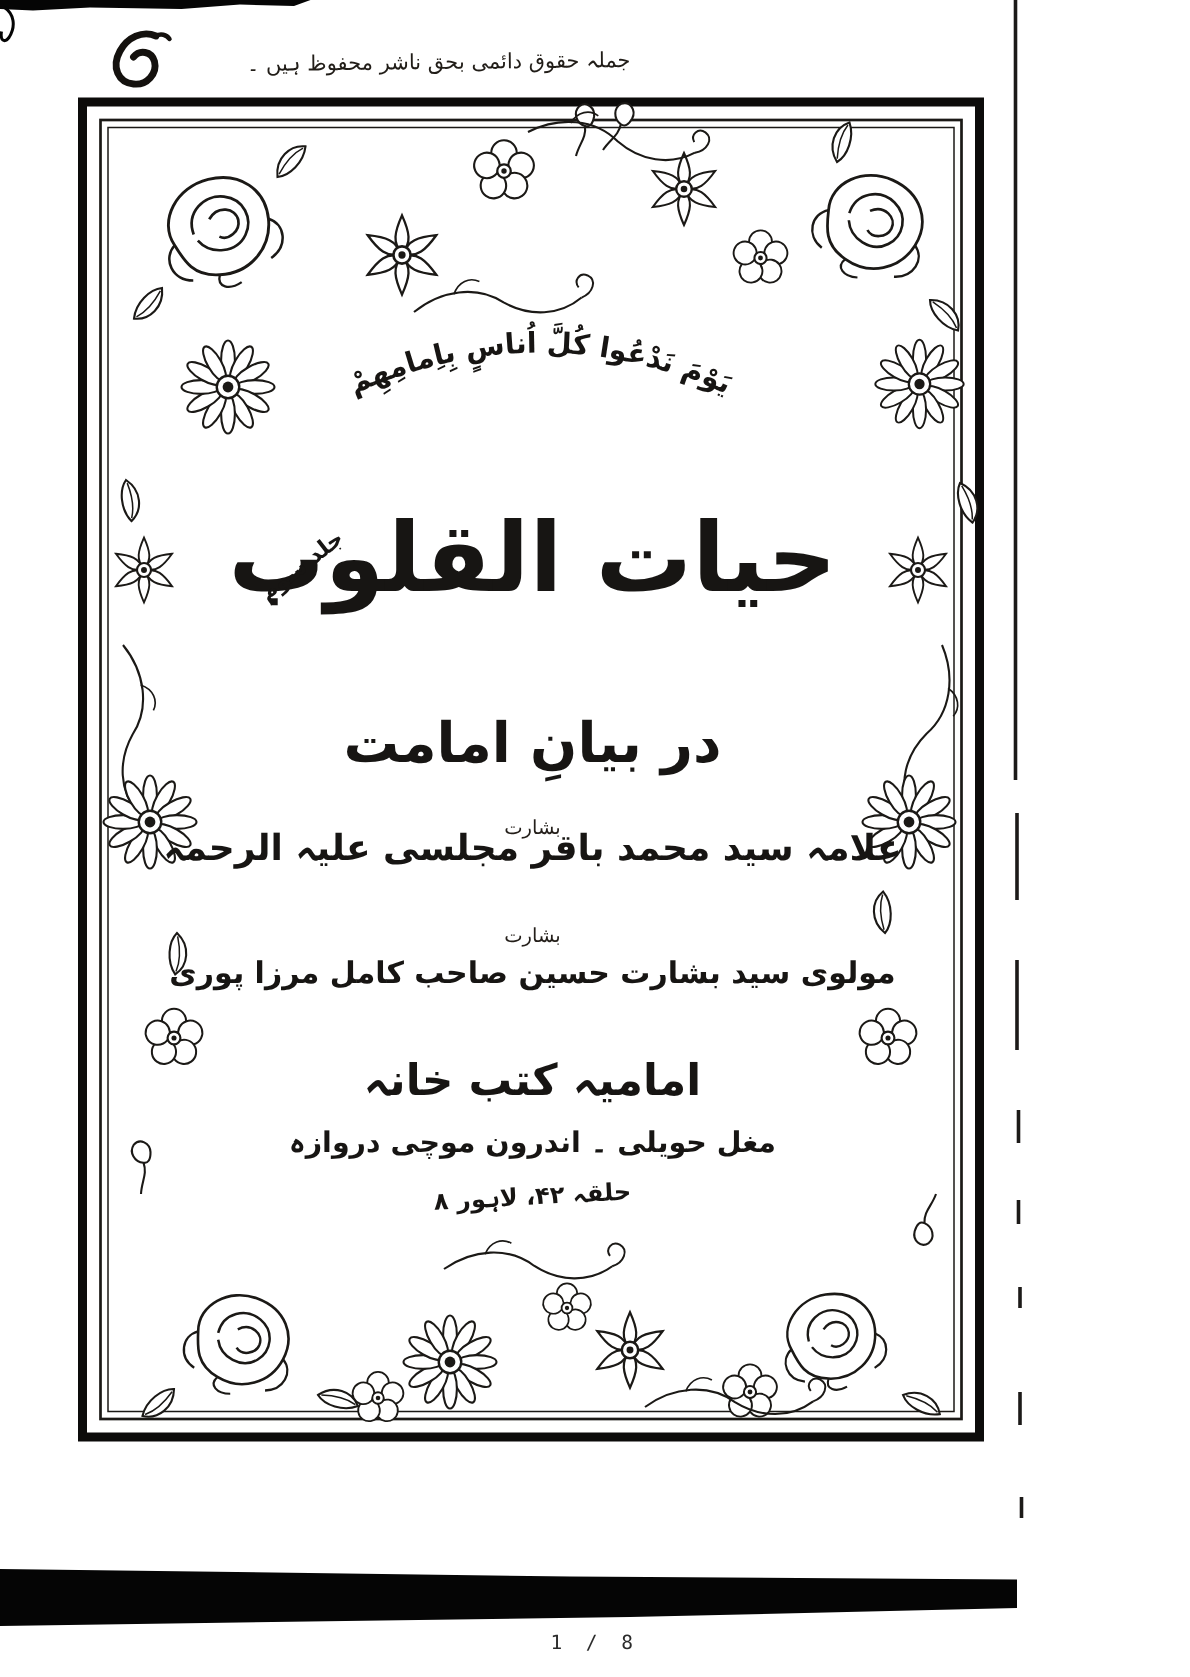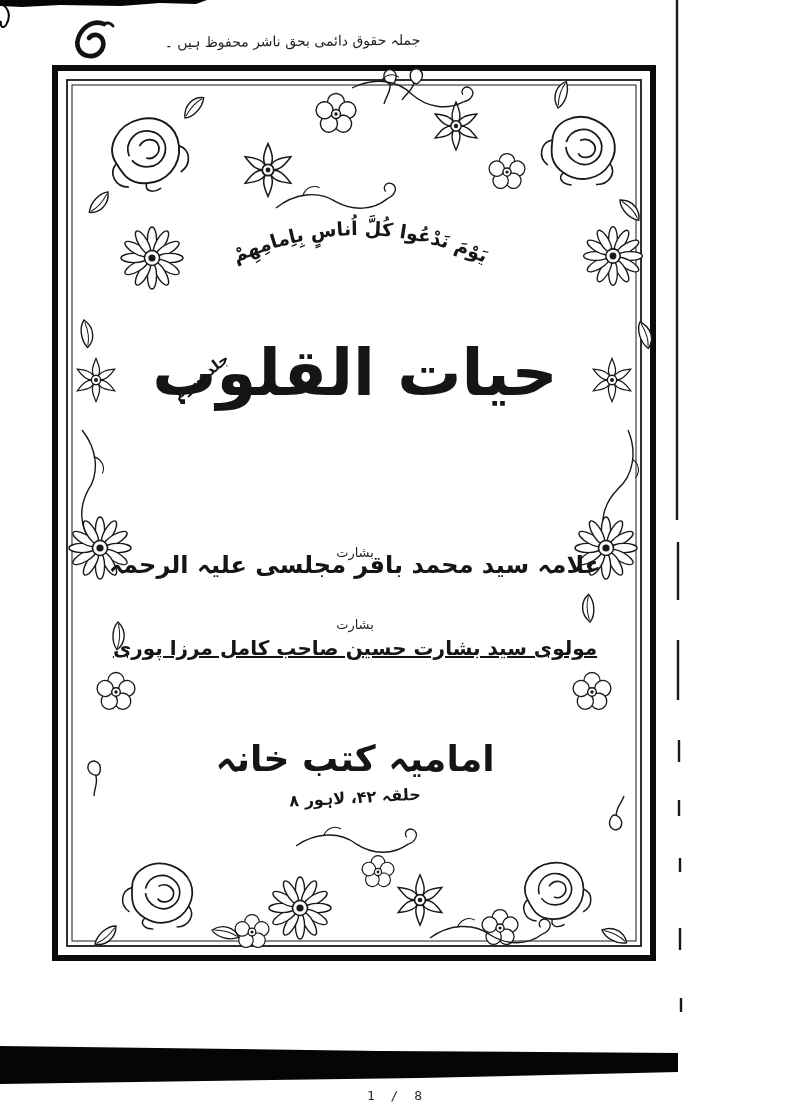--- a/index.html
+++ b/index.html
@@ -11,23 +11,23 @@
   .notice{top:33px;left:160px;width:265px;font-size:14px;text-align:center;
           color:#211d18;transform:rotate(-0.6deg);white-space:nowrap;}
   .urdu-tarjuma{top:289px;font-size:33px;font-weight:bold;letter-spacing:0;}
   .main-title{top:325px;font-size:64px;font-weight:bold;white-space:nowrap;line-height:1.5;}
   .volume{top:368px;left:168px;font-size:15px;font-weight:bold;transform:rotate(-38deg);white-space:nowrap;}
   .subtitle{top:474px;font-size:37px;font-weight:bold;}
   .small-heading{font-size:13px;color:#241f1a;}
   .h-muallifah{top:545px;}
   .author{top:532px;font-size:24px;font-weight:bold;margin-top:19px;}
   .h-mutarjimah{top:617px;}
-  .translator{top:636px;font-size:20px;font-weight:bold;text-decoration:underline;}
+  .translator{top:636px;font-size:20px;font-weight:bold;}
   .h-nashir{top:689px;font-size:12px;}
-  .publisher{top:738px;font-size:36px;font-weight:bold;}
+  .publisher{top:703px;font-size:29px;font-weight:bold;}
   .addr1{top:750px;font-size:19px;font-weight:bold;}
   .addr2{top:788px;font-size:16px;font-weight:bold;transform:rotate(-3deg);}
   .page-indicator{top:1088px;left:0;width:793px;text-align:center;
       font-family:"DejaVu Sans Mono","Liberation Mono",monospace;
       font-size:13px;letter-spacing:4px;color:#2b2b2b;}
   svg{display:block;}
 </style>
 </head>
 <body>
 
@@ -170,30 +170,32 @@
     </g>
   </svg>
 
   <div class="abs rtl notice">جملہ حقوق دائمی بحق ناشر محفوظ ہیں ۔</div>
 
 
   <div class="abs rtl center-col main-title">حیات القلوب</div>
 
   <div class="abs rtl volume">جلد سوم</div>
 
+  <div class="abs rtl center-col subtitle">در بیانِ امامت</div>
 
   <div class="abs rtl center-col small-heading h-muallifah">بشارت</div>
 
   <div class="abs rtl center-col author">علامہ سید محمد باقر مجلسی علیہ الرحمہ</div>
 
   <div class="abs rtl center-col small-heading h-mutarjimah">بشارت</div>
 
   <div class="abs rtl center-col translator">مولوی سید بشارت حسین صاحب کامل مرزا پوری</div>
 
 
   <div class="abs rtl center-col publisher">امامیہ کتب خانہ</div>
 
+  <div class="abs rtl center-col addr1">مغل حویلی ۔ اندرون موچی دروازہ</div>
 
   <div class="abs rtl center-col addr2">حلقہ ۴۲، لاہور ۸</div>
 
   <div class="abs page-indicator">1 / 8</div>
 
 </div>
 
 </body></html>

